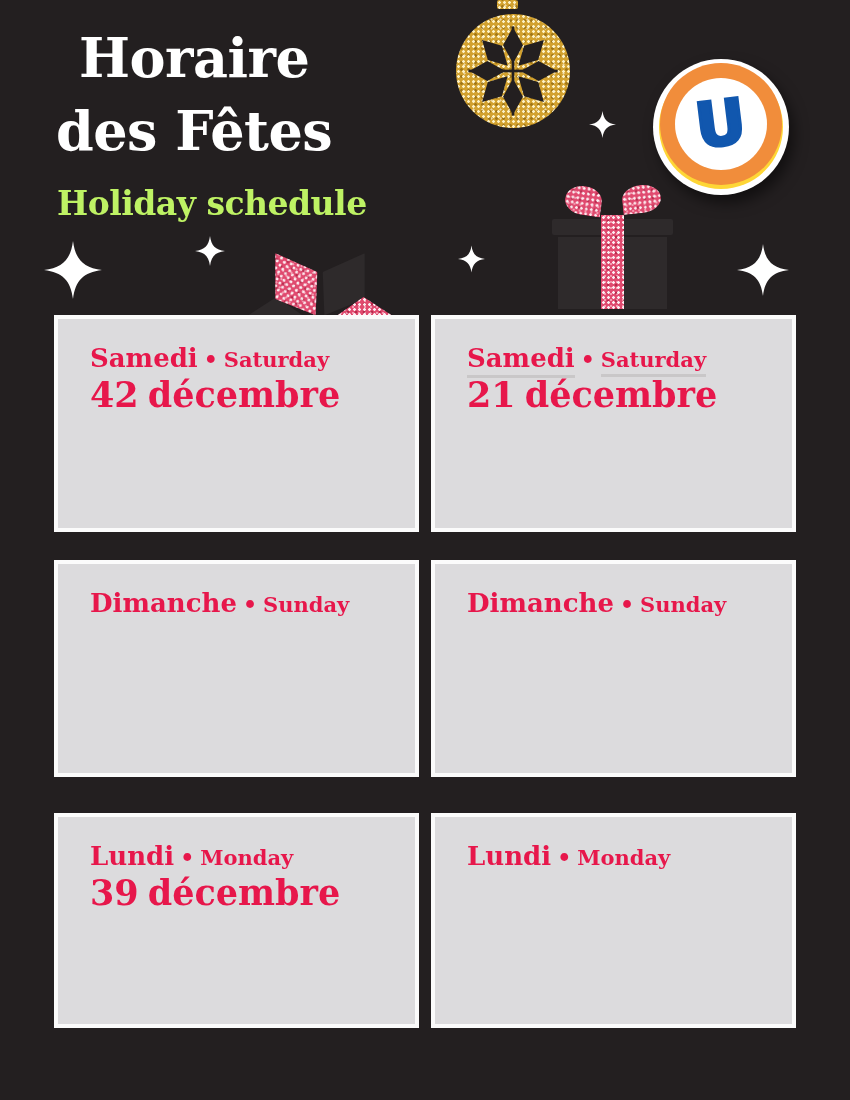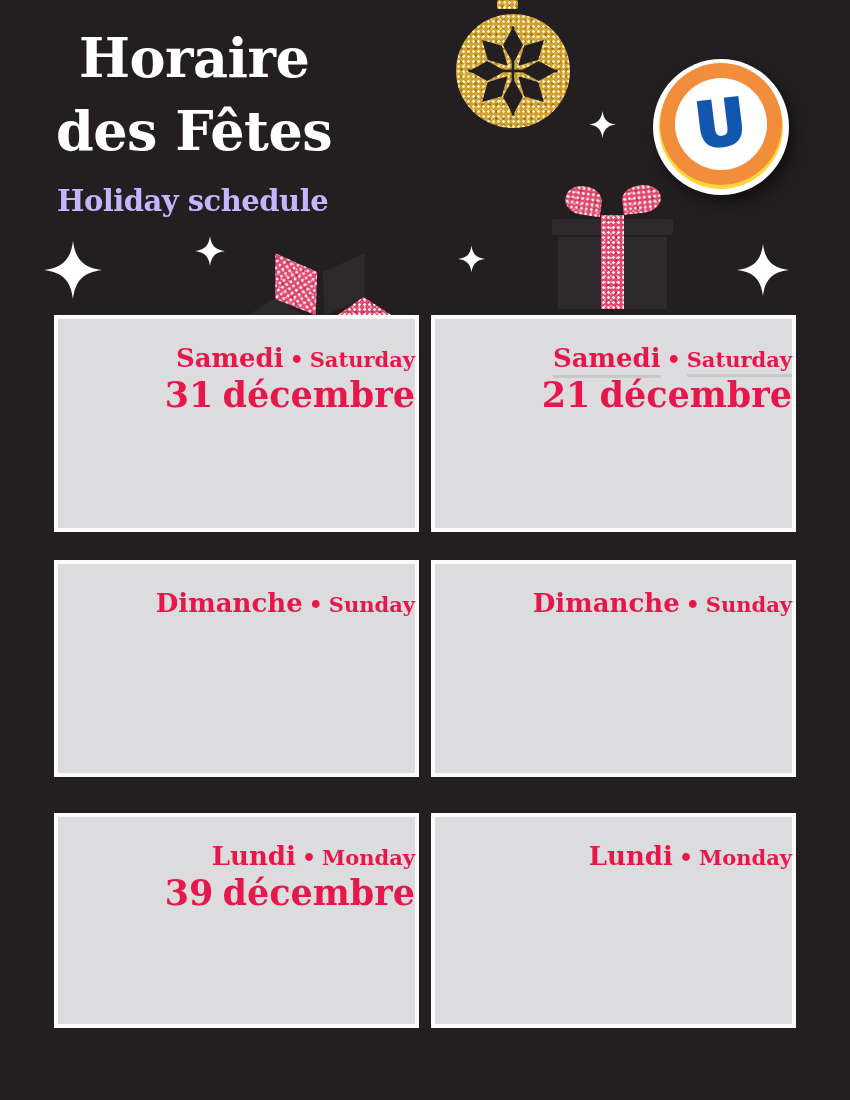--- a/index.html
+++ b/index.html
@@ -10,21 +10,21 @@
   }
 
   
   .title {
     position:absolute; left:56px; top:22px; margin:0;
     color:#fff; font-size:54px; line-height:73px; font-weight:bold; letter-spacing:-0.5px;
   }
   .title span { display:block;text-align:center; }
   .subtitle {
     position:absolute; left:57px; top:184px; margin:0;
-    color:#c4b5fd; font-size:29px; font-weight:bold; letter-spacing:-0.5px;
+    color:#bef264; font-size:33px; font-weight:bold; letter-spacing:-0.5px;
   }
 
   
   .gold-glitter {
     background-color:var(--gold,#d2a12f);
     background-image:
       radial-gradient(rgba(255,246,205,.95) 0 1px, transparent 1.6px),
       radial-gradient(rgba(120,84,6,.55) 0 1px, transparent 1.7px),
       radial-gradient(rgba(255,255,255,.55) 0 .8px, transparent 1.4px);
     background-size:5px 5px, 7px 7px, 9px 9px;
@@ -88,21 +88,21 @@
   .sp1 { left:44px;  top:238px; width:58px; height:64px; }
   .sp2 { left:195px; top:234px; width:30px; height:34px; }
   .sp3 { left:458px; top:240px; width:27px; height:38px; }
   .sp4 { left:737px; top:241px; width:52px; height:58px; }
   .sp5 { left:589px; top:110px; width:27px; height:29px; }
 
   
   .card {
     position:absolute; width:365px; height:217px; box-sizing:border-box;
     background:var(--card-bg,#dcdbdd); border:4px solid var(--card-border,#fbfbfb);
-    text-align:right; color:var(--accent-pink,#e7174b);
+    text-align:left; color:var(--accent-pink,#e7174b);padding-left:32px;
   }
   .day-line { margin-top:24px; font-weight:bold; white-space:nowrap; }
   .day-fr { font-size:26px; }
   .bullet { font-size:22px; margin:0 6px; }
   .day-en { font-size:21px; }
   .date-line { margin-top:1px; font-size:35px; font-weight:bold; white-space:nowrap; }
   .date-word { margin-left:9px; }
   .date-sup { font-size:0.52em; position:relative; top:-0.45em; font-weight:bold; }
   .day-line.underlined .day-fr,
   .day-line.underlined .day-en { border-bottom:3px solid var(--underline,#c9c7c8); padding-bottom:2px; }
@@ -185,21 +185,21 @@
         <path fill="currentColor" d="M50 0 C54 32 68 46 100 50 C68 54 54 68 50 100 C46 68 32 54 0 50 C32 46 46 32 50 0 Z"></path>
       </svg>
     </div>
 
   <div>
       <div class="card" style="left: 54px; top: 315px; height: 217px;">
       <div class="day-line">
         <span class="day-fr">Samedi</span><span class="bullet">•</span><span class="day-en">Saturday</span>
       </div>
       <div class="date-line">
-        <span class="date-num">31</span><sup class="date-sup"></sup><span class="date-word">décembre</span>
+        <span class="date-num">42</span><sup class="date-sup"></sup><span class="date-word">décembre</span>
       </div>
     </div>
       <div class="card" style="left: 431px; top: 315px; height: 217px;">
       <div class="day-line underlined">
         <span class="day-fr">Samedi</span><span class="bullet">•</span><span class="day-en">Saturday</span>
       </div>
       <div class="date-line">
         <span class="date-num">21</span><sup class="date-sup"></sup><span class="date-word">décembre</span>
       </div>
     </div>

